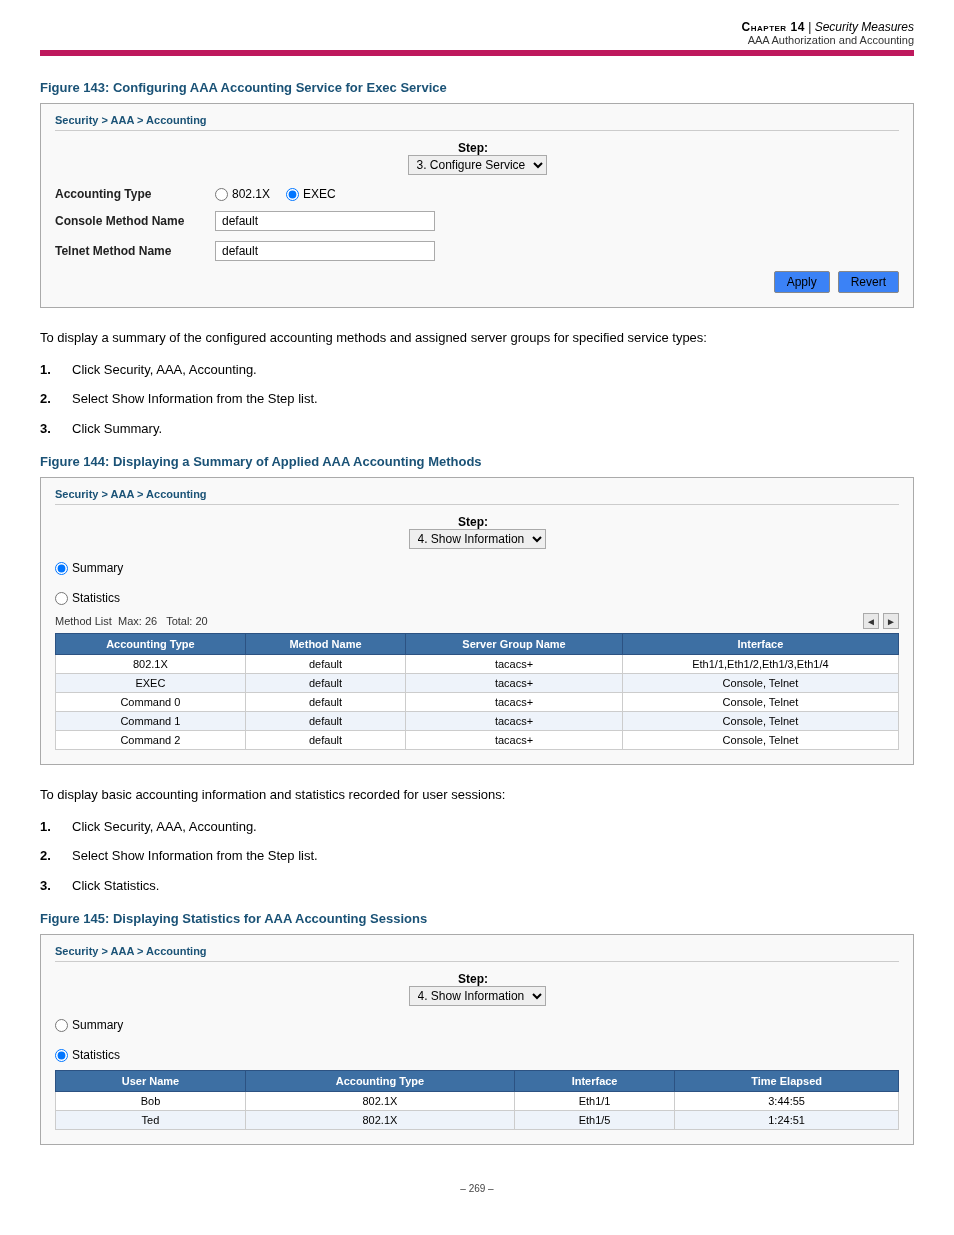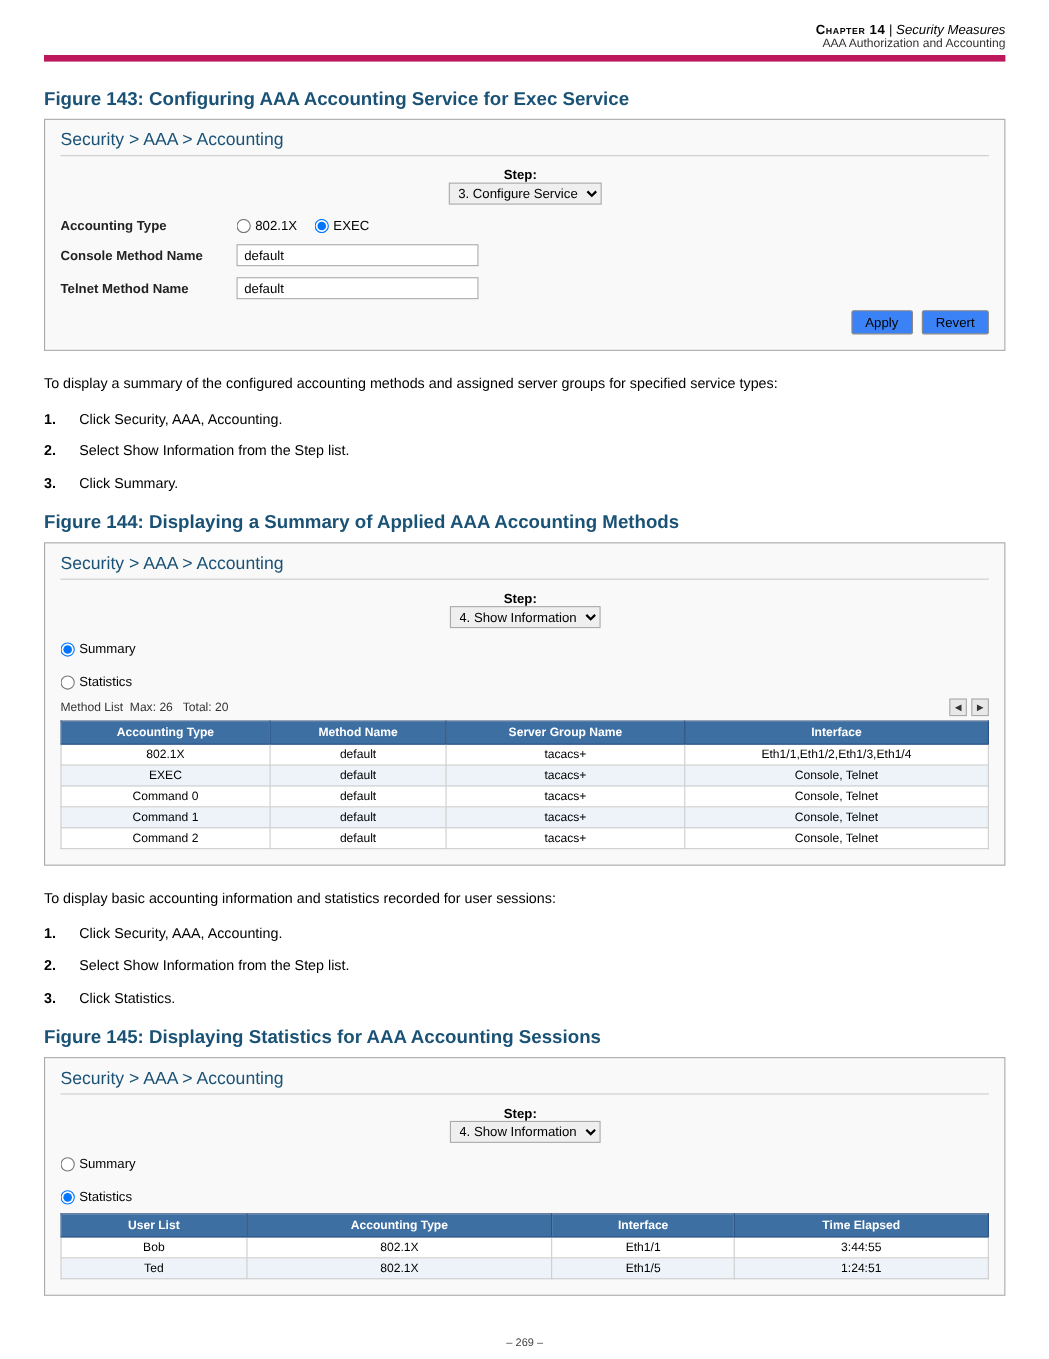--- a/index.html
+++ b/index.html
@@ -33,33 +33,33 @@
       display: block;
       font-size: 11px;
       color: #333;
     }
 
     
     .figure-caption {
       font-weight: bold;
       color: #1a5276;
       margin-bottom: 8px;
-      font-size: 17px;
+      font-size: 13px;
     }
 
     
     .ui-box {
       border: 1px solid #aaa;
       background: #f9f9f9;
       margin-bottom: 20px;
       padding: 10px 14px 14px 14px;
     }
     .ui-box .ui-title {
-      font-size: 16px;
-      font-weight: normal;
+      font-size: 11px;
+      font-weight: bold;
       color: #1a5276;
       margin-bottom: 10px;
       padding-bottom: 4px;
       border-bottom: 1px solid #ccc;
     }
     .ui-box .field-row {
       display: flex;
       align-items: center;
       margin-bottom: 10px;
       font-size: 12px;
@@ -406,21 +406,21 @@
     <div class="radio-item">
       <input type="radio" name="fig145-view" checked="" style="">
       <span>Statistics</span>
     </div>
   </div>
 
 
   <table class="data-table">
     <thead>
       <tr>
-        <th>User List</th>
+        <th>User Name</th>
         <th>Accounting Type</th>
         <th>Interface</th>
         <th>Time Elapsed</th>
       </tr>
     </thead>
     <tbody id="fig145-tbody">
     <tr>
           <td>Bob</td>
           <td>802.1X</td>
           <td>Eth1/1</td>

